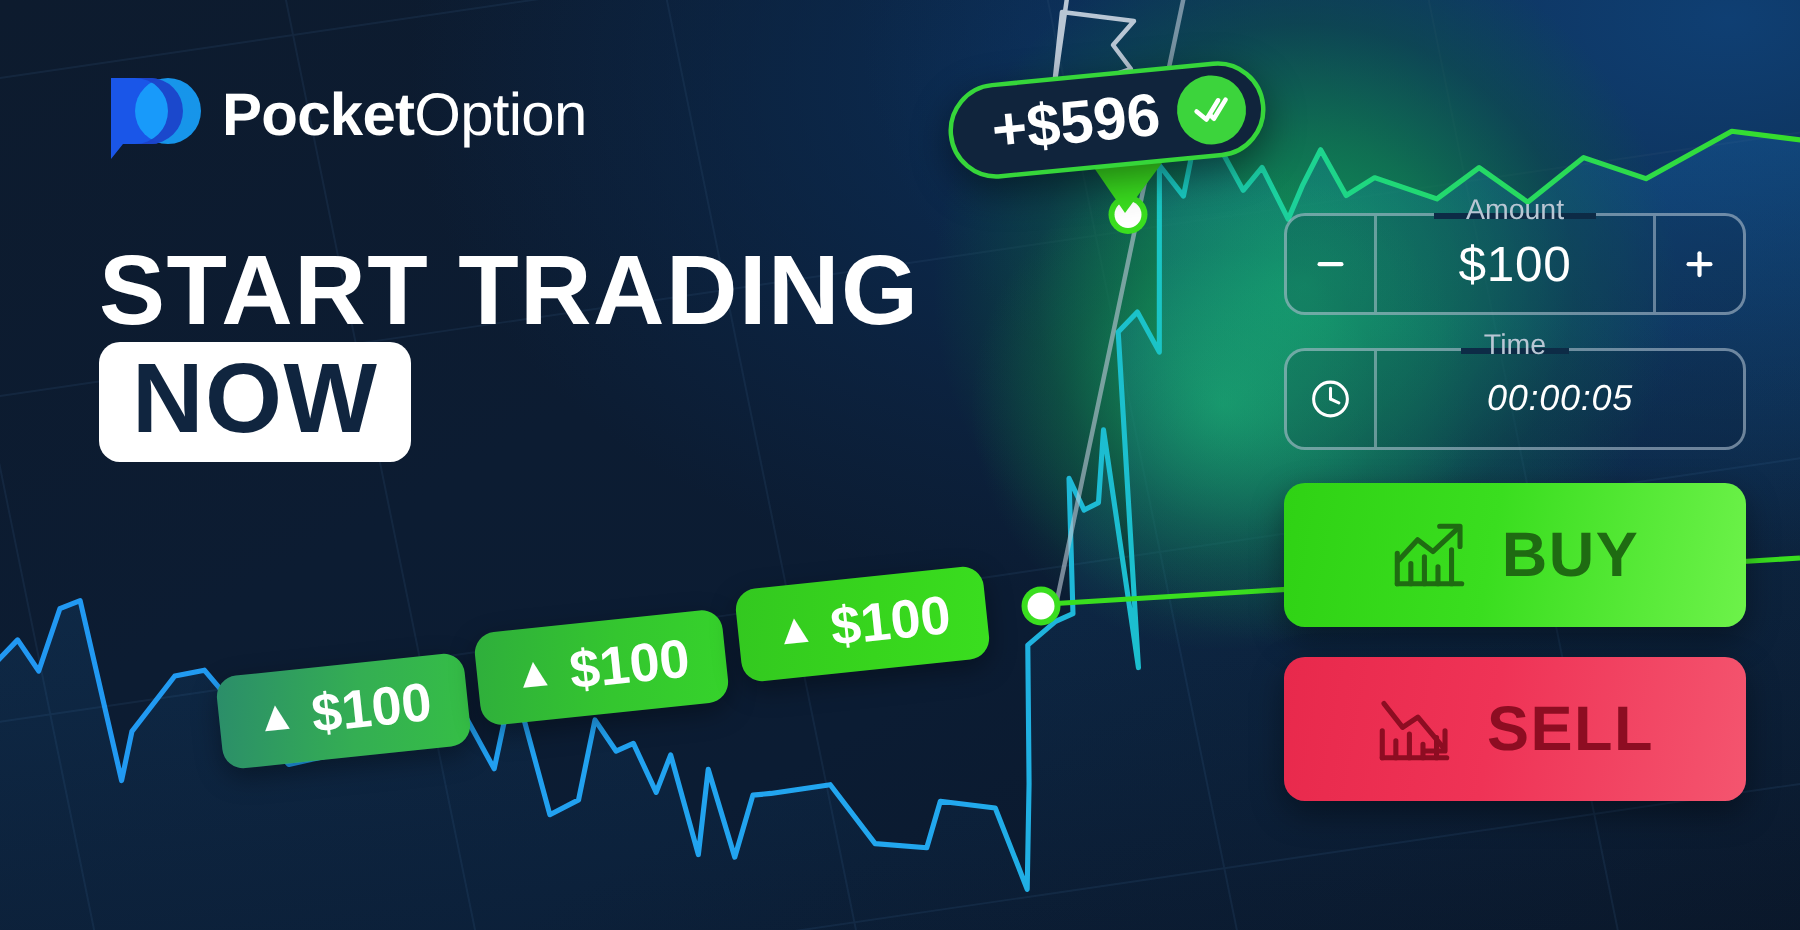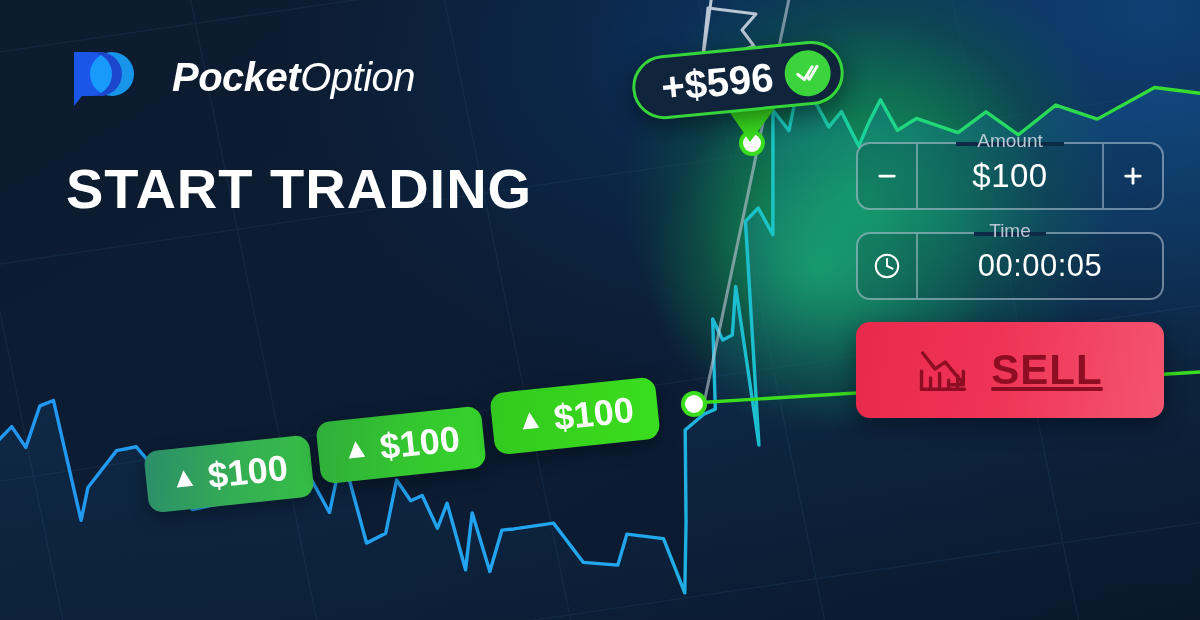--- a/index.html
+++ b/index.html
@@ -26,30 +26,30 @@
   }
   .glow2{
     position:absolute;left:600px;top:60px;width:430px;height:420px;
     background:radial-gradient(closest-side, rgba(30,190,105,.55) 0%, rgba(20,140,80,.25) 50%, rgba(10,70,50,0) 78%);
     pointer-events:none;
   }
 
   .chart-layer{position:absolute;left:0;top:0;width:1200px;height:620px;}
 
   
-  .logo{position:absolute;left:66px;top:46px;display:flex;align-items:center;gap:34px;font-style:italic;}
+  .logo{position:absolute;left:66px;top:46px;display:flex;align-items:center;gap:10px;}
   .logo-mark{position:relative;width:72px;height:62px;}
   .logo-text{font-size:40px;letter-spacing:-.5px;color:#fff;white-space:nowrap;}
   .logo-text .b{font-weight:700;}
   .logo-text .r{font-weight:400;}
 
   
   .headline{position:absolute;left:66px;top:160px;}
   .hl-line{
-    font-size:56px;font-weight:700;color:#ffffff;letter-spacing:1px;
+    font-size:66px;font-weight:700;color:#ffffff;letter-spacing:1px;
     line-height:1.03;white-space:nowrap;display:flex;align-items:center;gap:22px;
   }
   .hl-badge{
     display:inline-block;background:#ffffff;color:#10253f;
     border-radius:14px;padding:4px 22px 8px;font-weight:700;
   }
 
   
   .trade-badge{
     position:absolute;display:flex;align-items:center;gap:10px;
@@ -94,32 +94,32 @@
   .fld-btn{
     width:58px;display:flex;align-items:center;justify-content:center;
     color:#fff;flex:0 0 auto;cursor:pointer;
   }
   .fld-btn.left{border-right:2px solid rgba(190,205,220,.5);}
   .fld-btn.right{border-left:2px solid rgba(190,205,220,.5);}
   .fld-value{
     flex:1;display:flex;align-items:center;justify-content:center;
     color:#fff;font-size:33px;font-weight:400;letter-spacing:.5px;
   }
-  .fld-value.time{font-size:31px;}
+  .fld-value.time{font-size:24px;font-style:italic;}
 
   .action-btn{
     height:96px;border-radius:14px;display:flex;align-items:center;
     justify-content:center;gap:22px;margin-bottom:20px;cursor:pointer;
     box-shadow:0 8px 22px rgba(0,0,0,.38);
   }
   .btn-buy{background:linear-gradient(100deg,#2fd214 0%,#3ade1f 45%,#6df24a 100%);}
   .btn-sell{background:linear-gradient(100deg,#e8294c 0%,#ef3356 45%,#f4556f 100%);}
   .btn-label{font-size:42px;font-weight:700;letter-spacing:1px;}
   .btn-buy .btn-label{color:#1f6b12;}
-  .btn-sell .btn-label{color:#8d0d22;text-decoration:underline;}
+  .btn-sell .btn-label{color:#8d0d22;}
 </style>
 </head>
 <body>
 
 <div id="banner">
 
   <svg class="grid-layer" viewBox="0 0 1440 860" preserveAspectRatio="none">
     <g stroke="#2f4f73" stroke-width="1.3" opacity=".42" transform="rotate(-6 720 430)">
       <line x1="80" y1="-80" x2="180" y2="960"></line>
       <line x1="330" y1="-80" x2="430" y2="960"></line>
@@ -211,20 +211,21 @@
     <div class="logo-text">
       <span class="b">Pocket</span><span class="r">Option</span>
     </div>
   </div>
 
   <div class="headline">
     <div class="hl-line">
       <span>START TRADING</span>
     </div>
     <div class="hl-line">
+      <span class="hl-badge">NOW</span>
     </div>
   </div>
 
   <div class="trade-badge" style="left:146px;top:443px;font-size:36px;padding:10px 24px;transform:rotate(-6deg);
               background:linear-gradient(100deg,#2b8d6a 0%,#34ae53 55%,#35bf45 100%);">
     <span class="tri">▲</span>
     <span>$100</span>
   </div>
   <div class="trade-badge" style="left:318px;top:414px;font-size:36px;padding:10px 24px;transform:rotate(-6deg);
               background:linear-gradient(100deg,#2fae3c 0%,#34c62f 55%,#36d32b 100%);">
@@ -272,20 +273,31 @@
       <div class="fld-btn left">
         <svg viewBox="0 0 28 28" width="30" height="30" fill="none" stroke="#ffffff" stroke-width="1.9">
           <circle cx="14" cy="14" r="10.5"></circle>
           <path d="M14 14 L14 7.4" stroke-linecap="round"></path>
           <path d="M14 14 L19.2 16.4" stroke-linecap="round"></path>
         </svg>
       </div>
       <div class="fld-value time">00:00:05</div>
     </div>
 
+    <div class="action-btn btn-buy">
+      <svg viewBox="0 0 46 42" width="52" height="48">
+        <g stroke="#1f6b12" stroke-width="3" fill="none" stroke-linecap="round" stroke-linejoin="round">
+          <path d="M4,38 L42,38"></path>
+          <path d="M4,20 L4,38 M12,26 L12,38 M20,22 L20,38 M28,28 L28,38 M36,18 L36,38"></path>
+          <path d="M5,24 L16,12 L25,19 L40,5"></path>
+          <path d="M29,4 L41,4 L41,16"></path>
+        </g>
+      </svg>
+      <span class="btn-label">BUY</span>
+    </div>
 
     <div class="action-btn btn-sell">
       <svg viewBox="0 0 46 42" width="52" height="48">
         <g stroke="#8d0d22" stroke-width="3" fill="none" stroke-linecap="round" stroke-linejoin="round">
           <path d="M4,38 L42,38"></path>
           <path d="M4,22 L4,38 M12,28 L12,38 M20,24 L20,38 M28,30 L28,38 M36,26 L36,38"></path>
           <path d="M5,6 L16,20 L25,14 L40,32"></path>
           <path d="M29,34 L41,34 L41,22"></path>
         </g>
       </svg>

